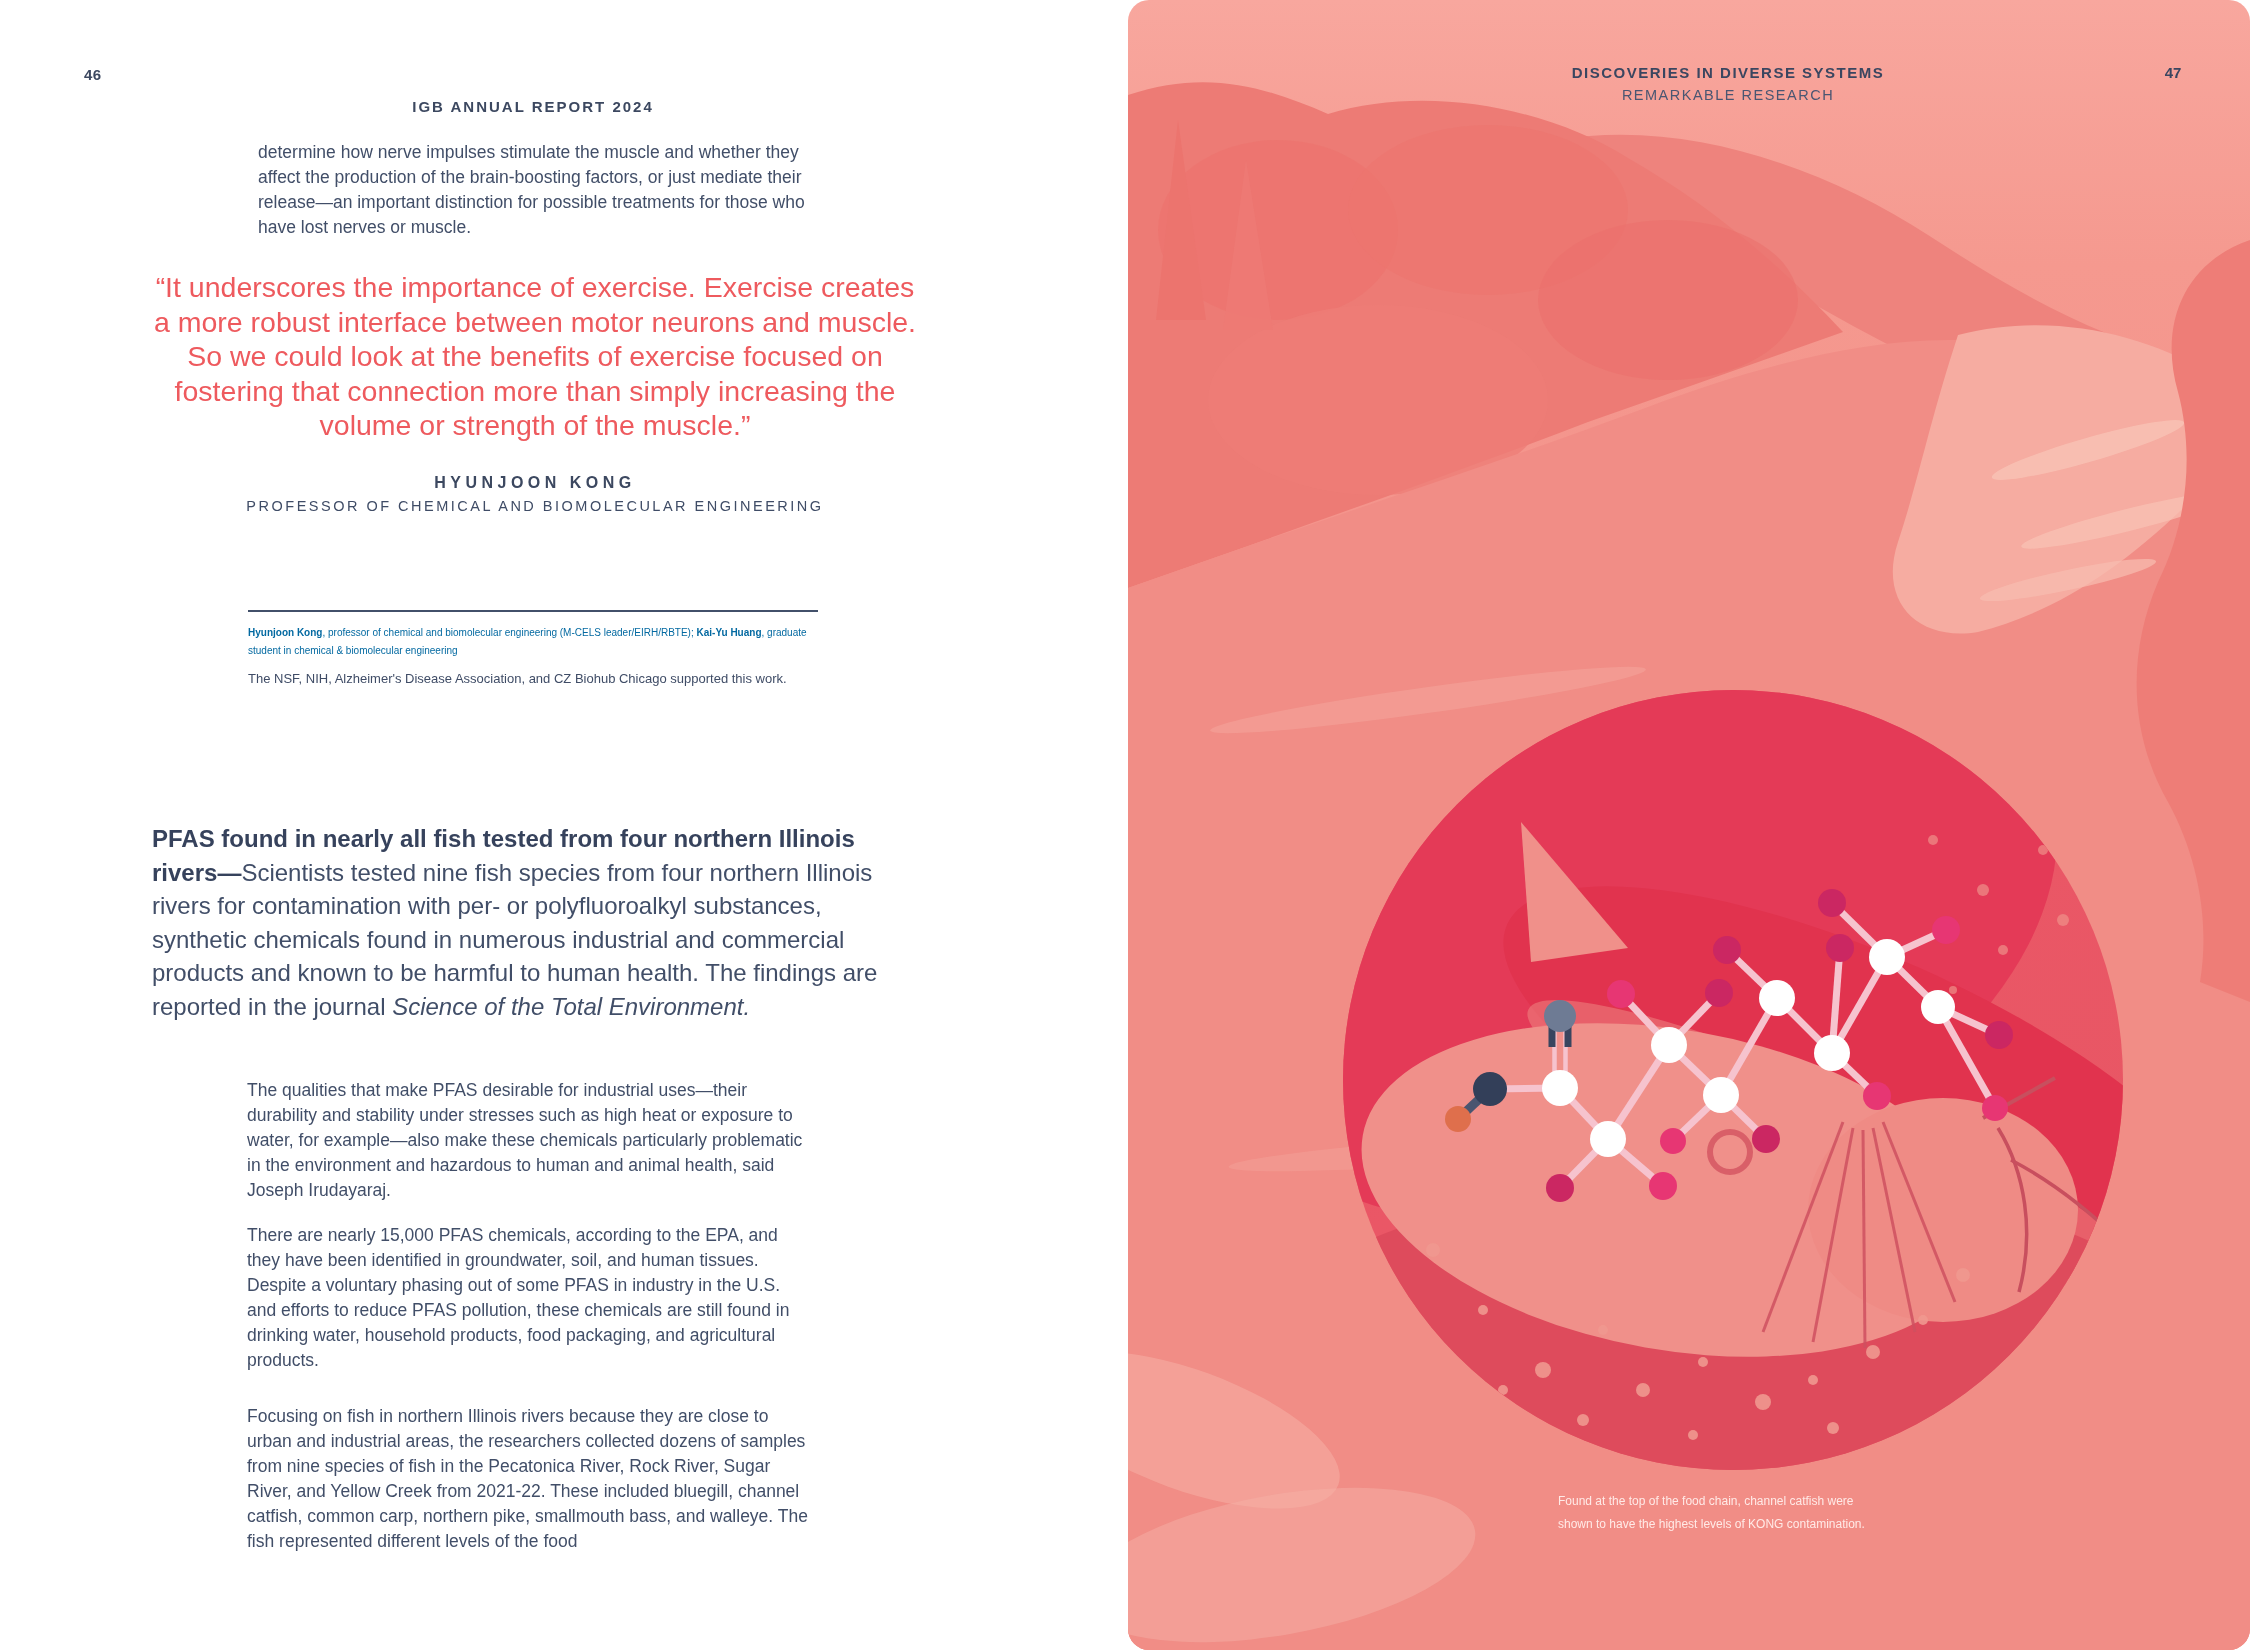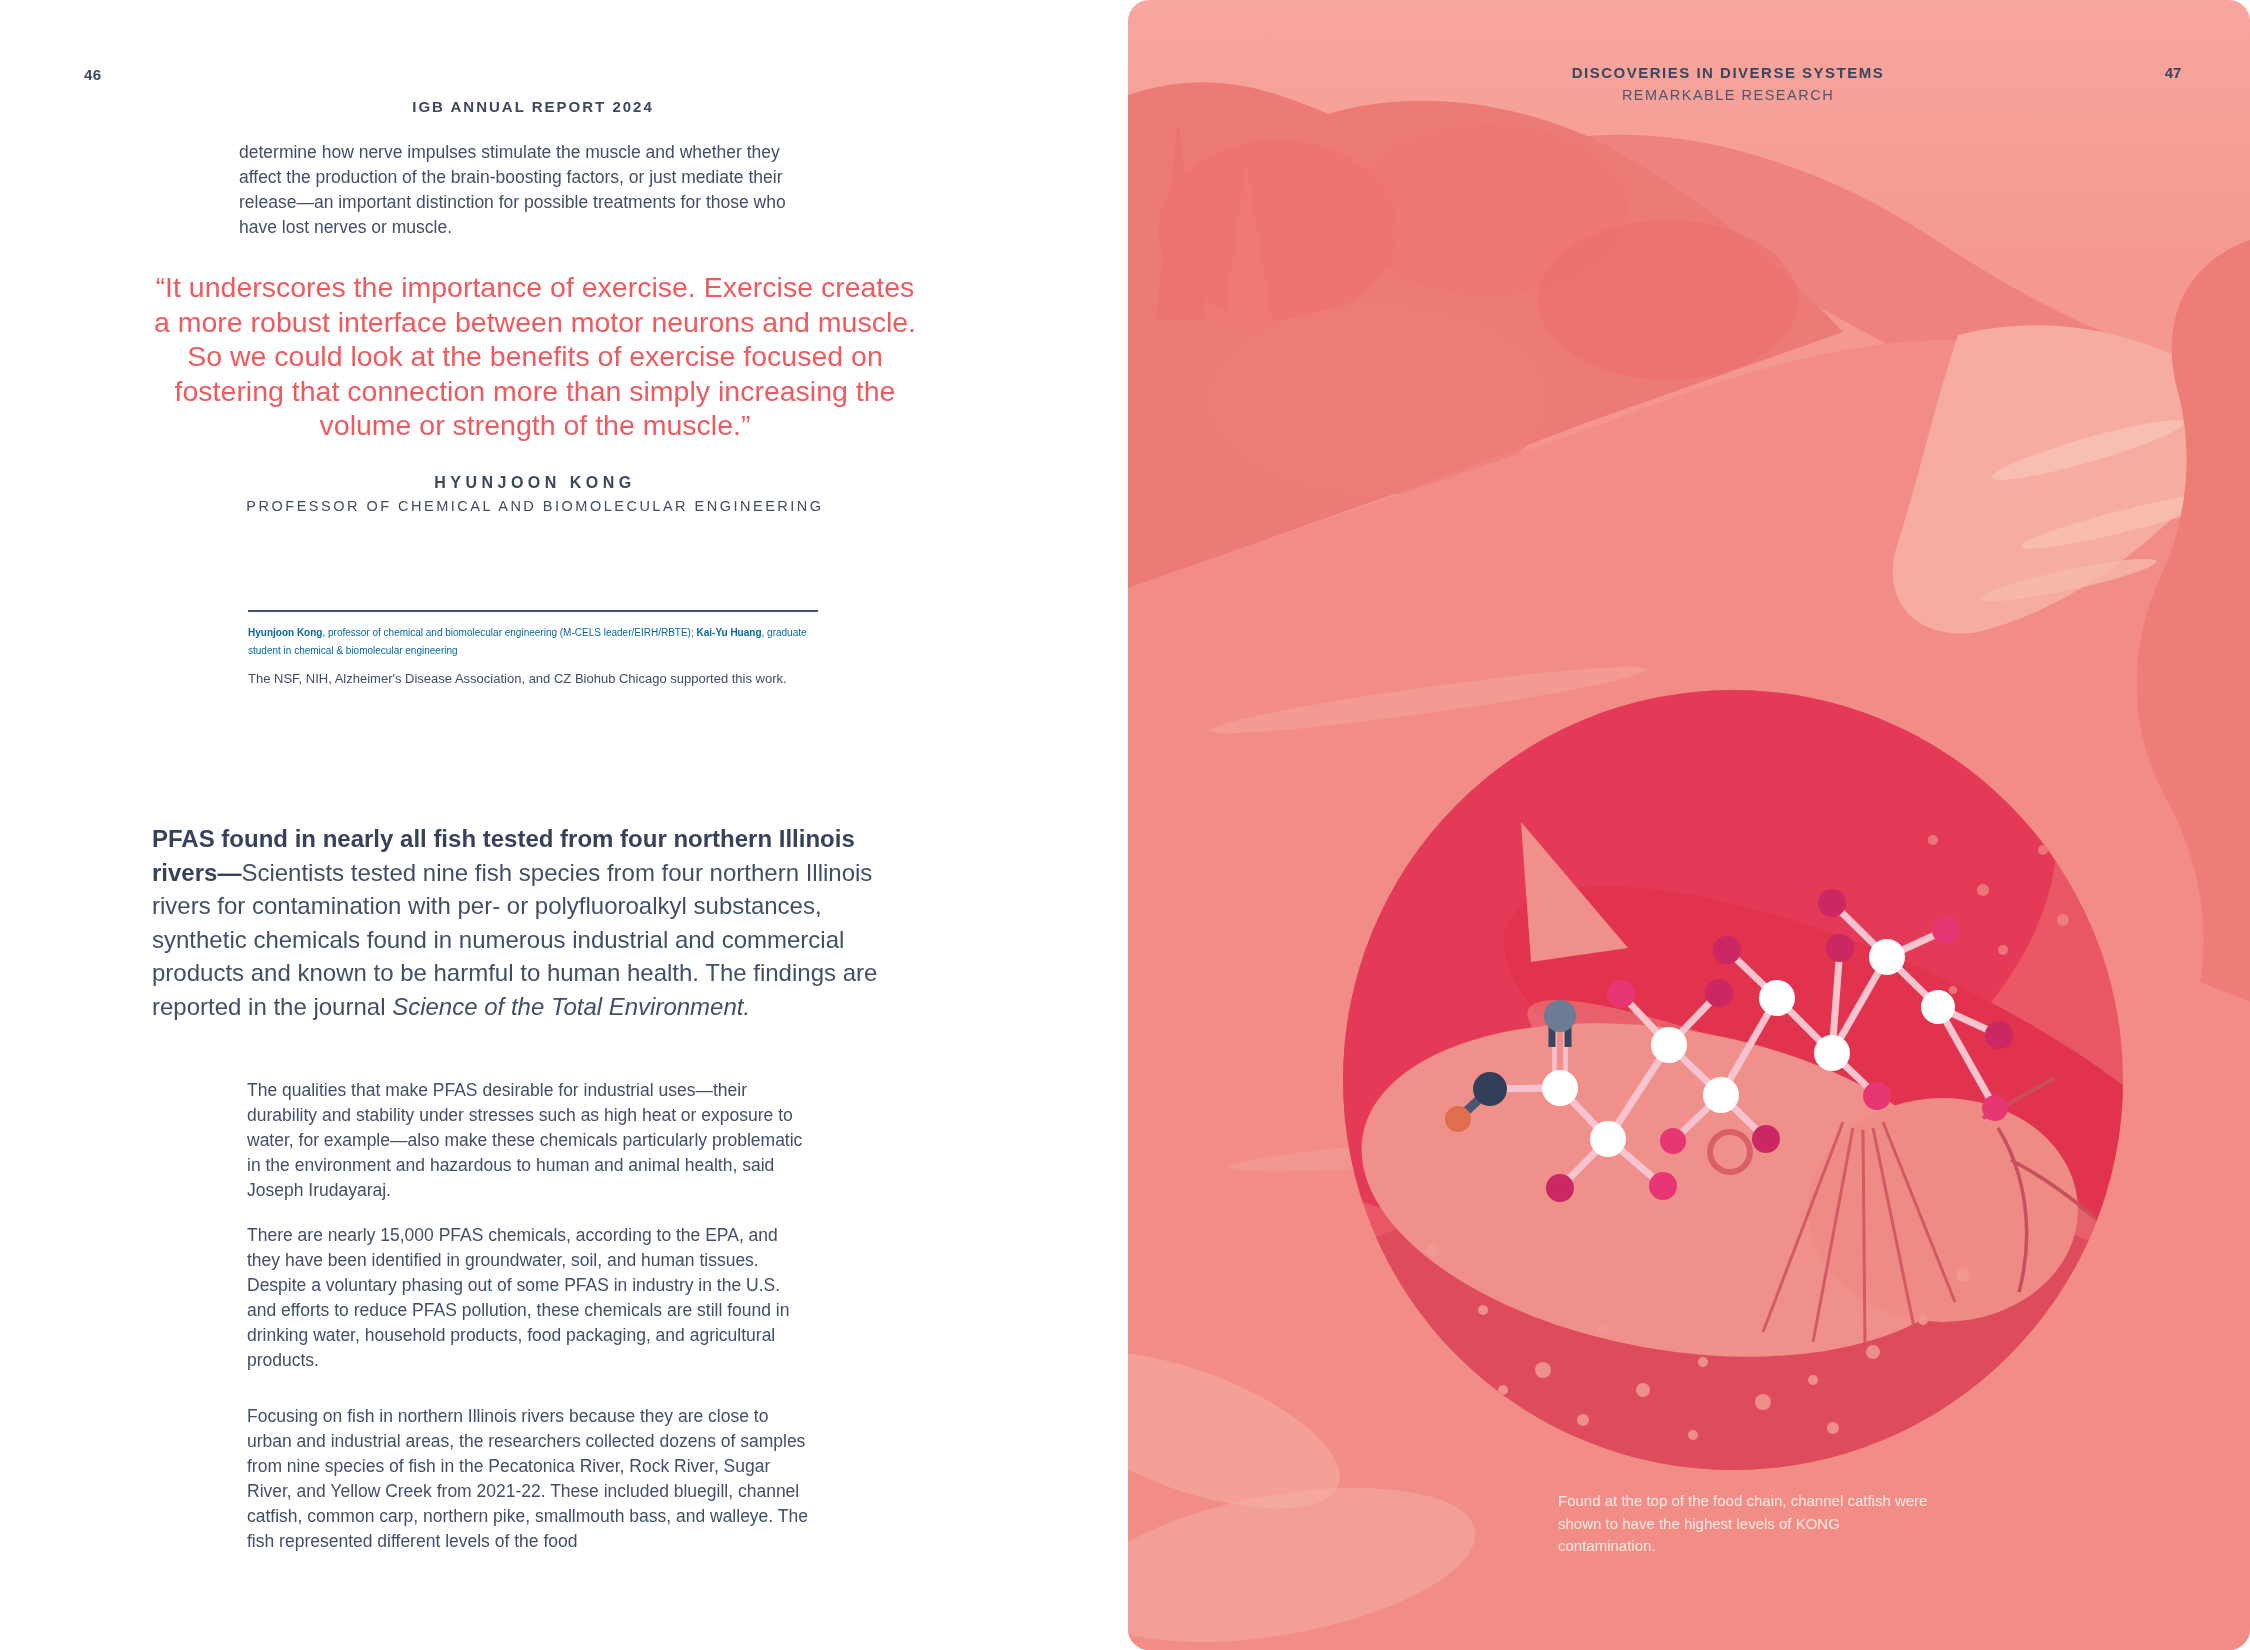--- a/index.html
+++ b/index.html
@@ -4,21 +4,21 @@
 <style>
   html,body{margin:0;padding:0;background:#e9e9e9;}
   .spread{position:relative;width:2250px;height:1650px;background:#ffffff;overflow:hidden;
           font-family:"Liberation Sans", sans-serif;}
   .abs{position:absolute;}
   
   .page-left{position:absolute;left:0;top:0;width:1128px;height:1266px;background:#ffffff;}
   .pagenum-left{left:84px;top:66px;font-size:15px;font-weight:bold;color:#3c4860;letter-spacing:.5px;}
   .running-head{left:150px;top:66px;width:766px;text-align:center;font-size:15px;font-weight:bold;
                 color:#3c4860;letter-spacing:2px;margin-top:32px;}
-  .intro{left:239px;top:140px;width:560px;font-size:17.5px;line-height:25px;color:#414e68;}
+  .intro{left:258px;top:140px;width:560px;font-size:17.5px;line-height:25px;color:#414e68;}
   .pullquote{left:148px;top:270px;width:774px;text-align:center;font-size:28.5px;line-height:34.6px;
              color:#ee5a5e;font-weight:400;}
   .attr-name{left:148px;top:474px;width:774px;text-align:center;font-size:16px;font-weight:bold;
              color:#3c4860;letter-spacing:4.5px;}
   .attr-title{left:148px;top:498px;width:774px;text-align:center;font-size:14.5px;
               color:#3f4c66;letter-spacing:2.5px;}
   .divider{left:248px;top:610px;width:570px;height:2px;background:#42506a;}
   .credits{left:248px;top:624px;width:574px;font-size:10px;line-height:18px;color:#0369a1;}
   .funding{left:248px;top:670px;width:574px;font-size:13px;line-height:18px;color:#3f4c66;}
   .story-lead{left:152px;top:822px;width:748px;font-size:24px;line-height:33.6px;color:#414e68;}
@@ -30,21 +30,21 @@
               background:linear-gradient(180deg,#f8a79e 0%,#f5998f 16%,#f3918a 42%,#f18b82 70%,#f0877e 100%);border-radius:21px;}
   .landscape{position:absolute;left:0;top:0;width:1122px;height:1650px;}
   .circle-inset{position:absolute;left:215px;top:690px;width:780px;height:780px;border-radius:50%;
                 overflow:hidden;background:linear-gradient(150deg,#e84a61 0%,#ea5766 45%,#e65663 100%);}
   .rp-head1{left:290px;top:64px;width:620px;text-align:center;font-size:15px;font-weight:bold;
             color:#3a4660;letter-spacing:1.5px;}
   .rp-head2{left:290px;top:87px;width:620px;text-align:center;font-size:14.5px;
             color:#4a5672;letter-spacing:1.5px;}
   .pagenum-right{left:1010px;top:64px;width:70px;text-align:center;font-size:15px;font-weight:bold;
                  color:#3a4660;}
-  .photo-caption{left:430px;top:1490px;width:380px;font-size:15px;line-height:22.5px;color:#ffeae7;}
+  .photo-caption{left:430px;top:1490px;width:380px;font-size:12px;line-height:22.5px;color:#ffeae7;}
   #molecule-svg{position:absolute;left:0;top:0;width:2250px;height:1650px;pointer-events:none;}
 </style>
 </head>
 <body>
 
 <div class="spread">
 
   <section class="page-left">
     <div class="abs pagenum-left">46</div>
     <div class="abs running-head">IGB ANNUAL REPORT 2024</div>

